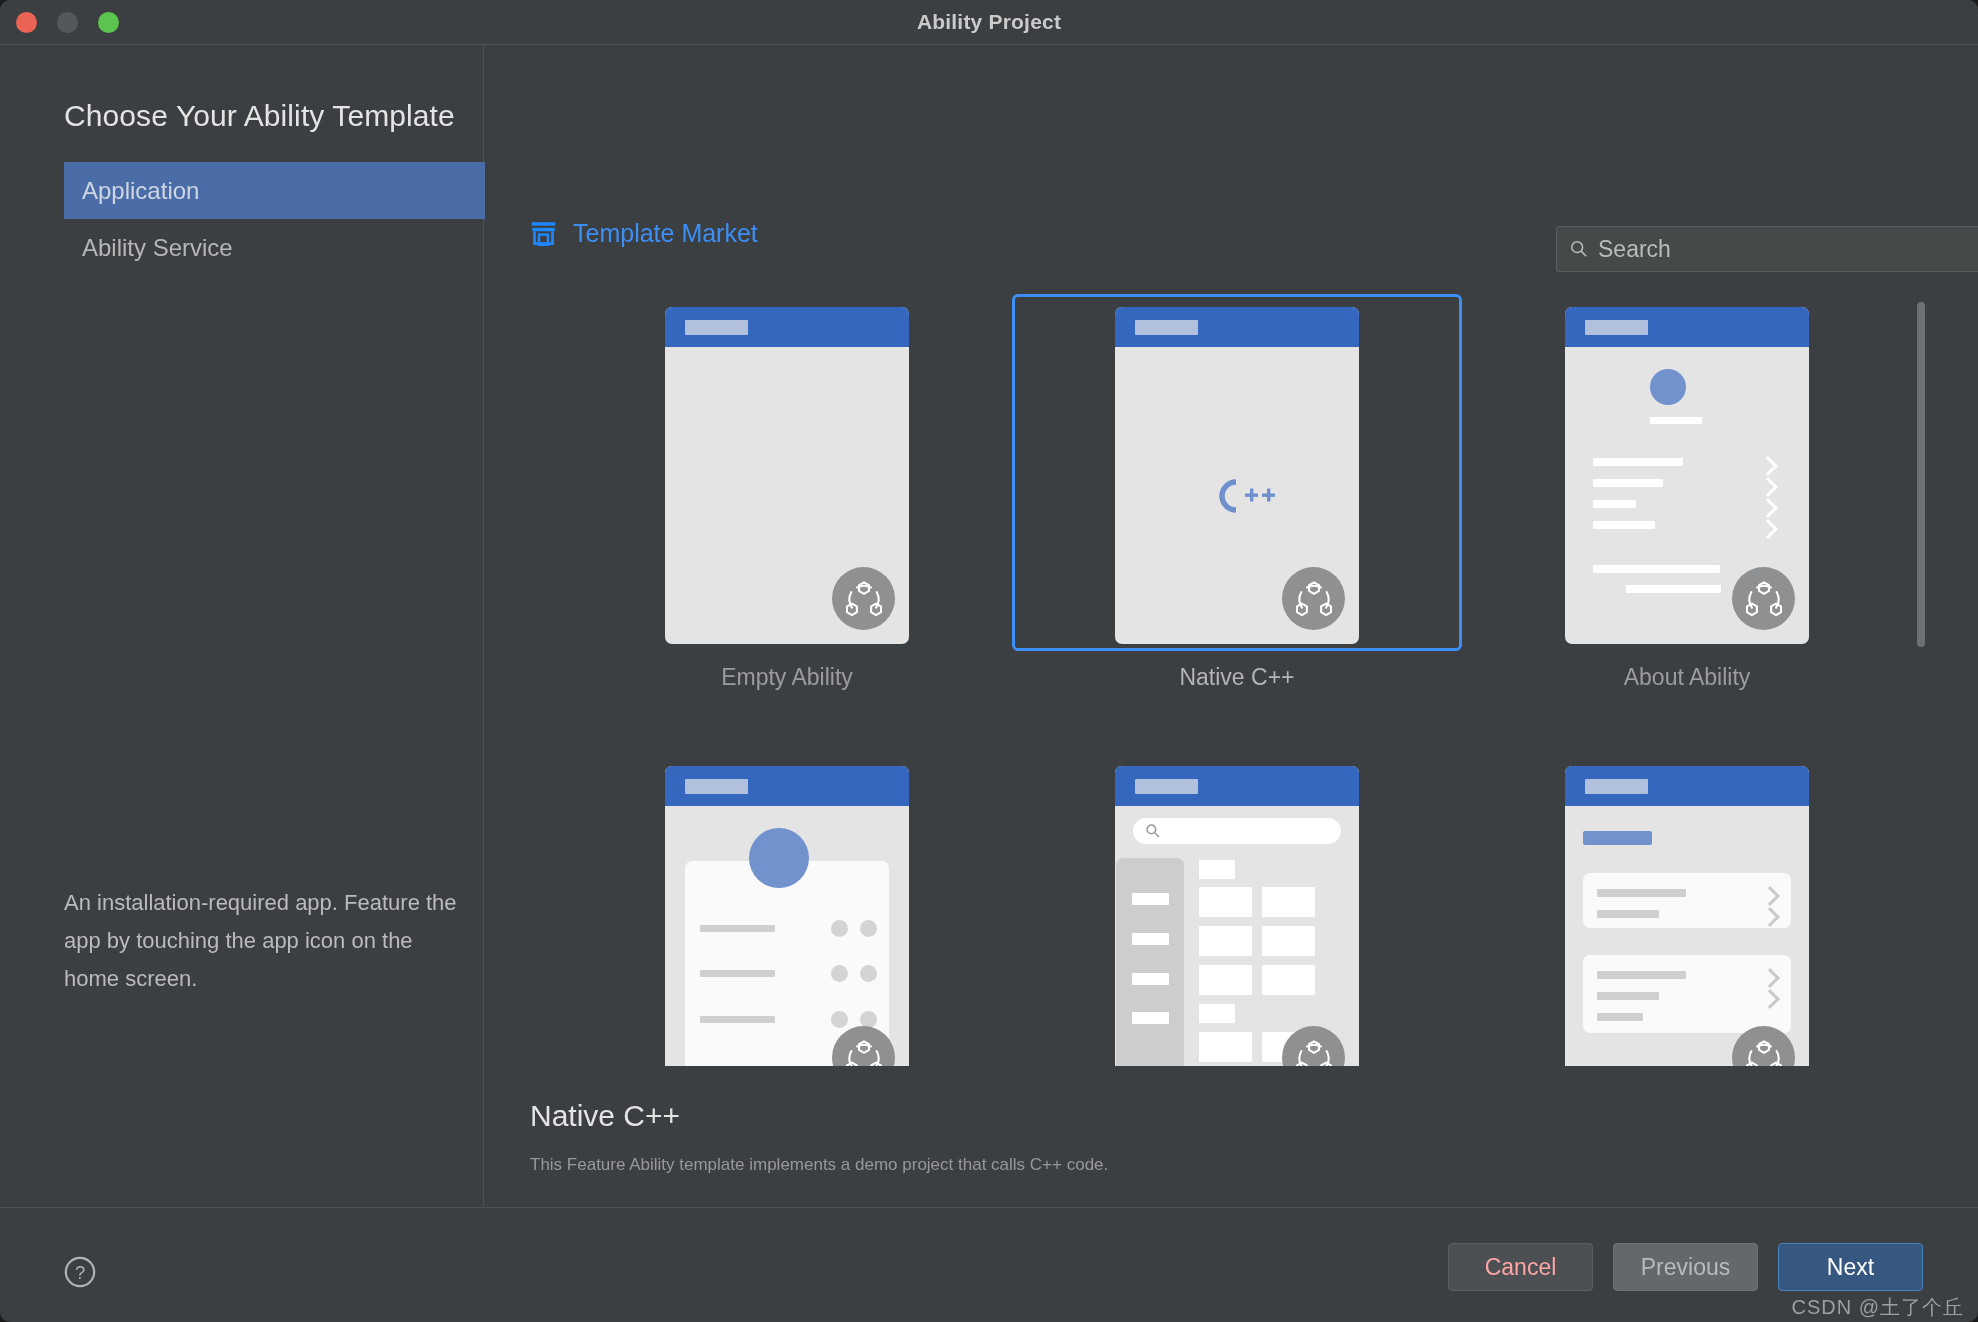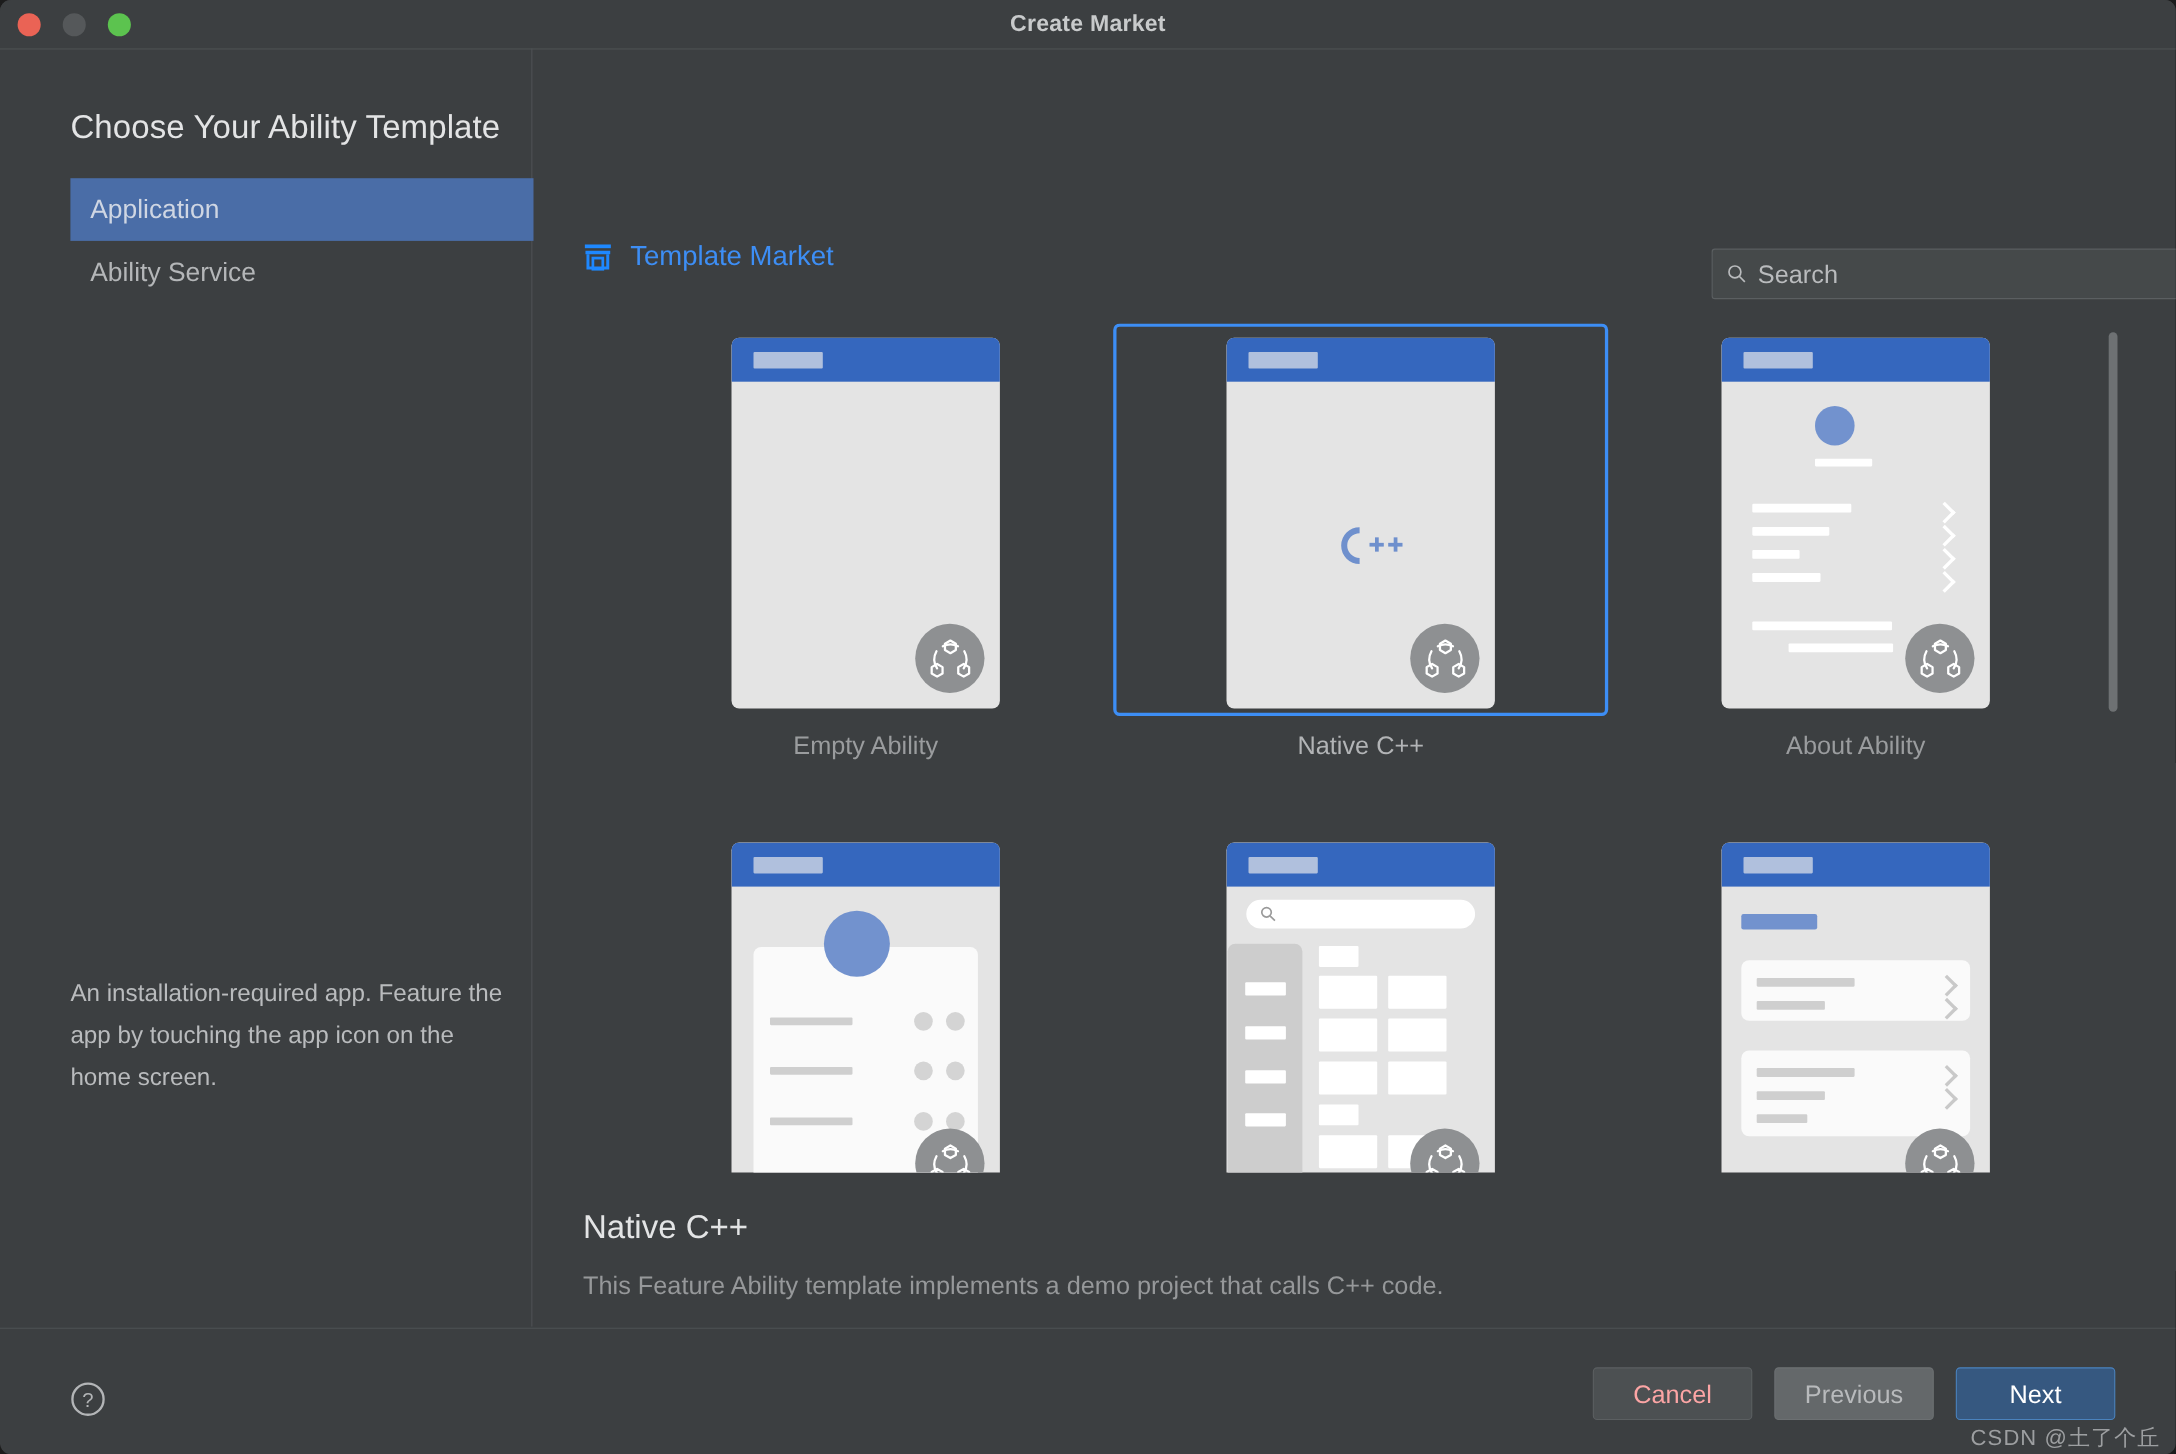--- a/index.html
+++ b/index.html
@@ -285,21 +285,21 @@
     left: 45px; top: 1055px;
     width: 1350px;
   }
   .sel-info .sel-title {
     color: #e3e4e5;
     font-size: 30px;
     margin: 0 0 22px 0;
   }
   .sel-info .sel-desc {
     color: #96989a;
-    font-size: 23px;
+    font-size: 17px;
     margin: 0;
   }
 
   
   .bottom-bar {
     position: absolute;
     left: 0; top: 1207px;
     width: 1978px;
     height: 115px;
     border-top: 1px solid #4e5254;
@@ -359,21 +359,21 @@
 <body>
 
 <div id="app">
 
   <div class="titlebar">
     <div class="traffic">
       <div class="dot red"></div>
       <div class="dot amber"></div>
       <div class="dot green"></div>
     </div>
-    <div class="title-text">Create Market</div>
+    <div class="title-text">Ability Project</div>
   </div>
 
   <div class="left-pane">
     <div class="page-heading">Choose Your Ability Template</div>
 
     <div class="cat-list">
       <div class="cat-item selected">Application</div>
       <div class="cat-item">Ability Service</div>
     </div>
 

